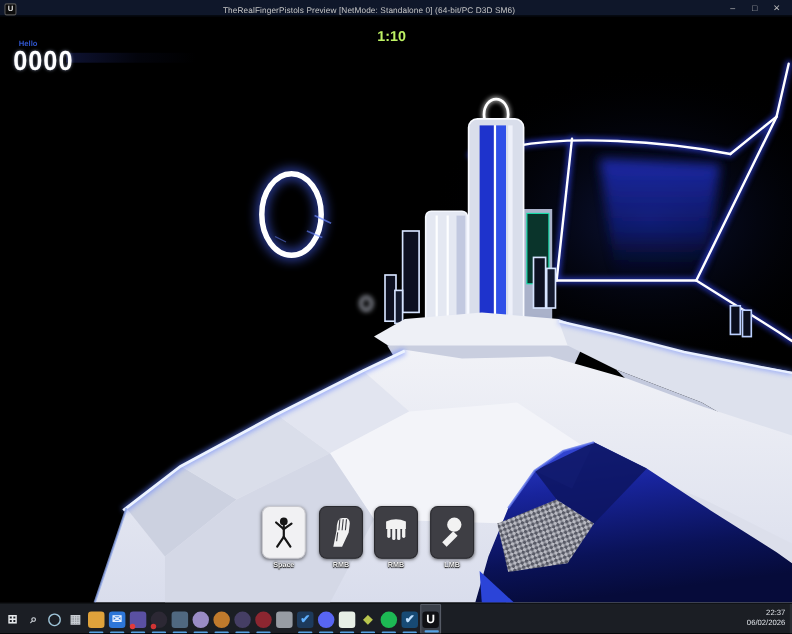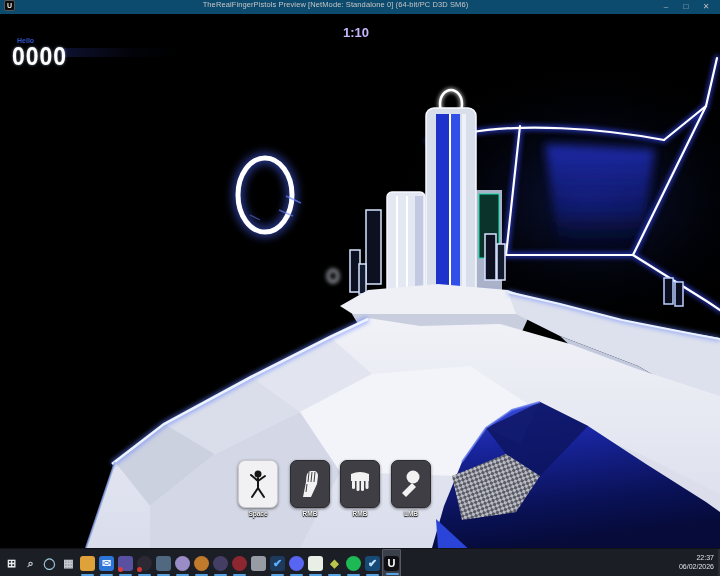--- a/index.html
+++ b/index.html
@@ -1,42 +1,42 @@
 <!DOCTYPE html>
 <html><head>
 <meta charset="utf-8">
 <style>
   html,body{margin:0;padding:0;background:#000;}
   .screen{position:relative;width:720px;height:576px;overflow:hidden;
           font-family:"Liberation Sans",sans-serif;background:#000;}
 
   
-  .titlebar{position:absolute;left:0;top:0;width:720px;height:14px;background:#0c4a6e;
-            border-bottom:1px solid #000;display:flex;align-items:flex-start;z-index:30;}
+  .titlebar{position:absolute;left:0;top:0;width:720px;height:14px;background:#0f172a;
+            border-bottom:1px solid #000;display:flex;align-items:flex-end;z-index:30;}
   .title-appicon{width:9px;height:9px;margin-left:4px;border-radius:2px;background:#0c0c0c;
                  border:1px solid #555;color:#e8e8e8;font-size:7px;line-height:9px;text-align:center;font-weight:bold;}
   .title-text{flex:1;text-align:center;font-size:7.5px;color:#c6c6c6;letter-spacing:.1px;
               white-space:nowrap;overflow:hidden;}
   .win-controls{display:flex;gap:0;margin-right:4px;}
   .win-btn{width:20px;height:13px;color:#bdbdbd;font-size:8px;line-height:13px;text-align:center;cursor:default;}
 
   
   .viewport{position:absolute;left:0;top:14px;width:720px;height:534px;background:#000;overflow:hidden;}
   .scene{position:absolute;left:0;top:0;}
 
   
   .hud-label{position:absolute;left:17px;top:23px;font-size:7px;font-weight:bold;color:#2f55cc;z-index:5;}
   .hud-score{position:absolute;left:12px;top:28px;font-size:25px;font-weight:bold;color:#ffffff;
              letter-spacing:1px;transform:scaleX(.92);transform-origin:left;z-index:5;
              text-shadow:0 0 3px rgba(200,215,255,.6);}
   .hud-faint{position:absolute;left:60px;top:34px;width:118px;height:9px;z-index:4;
              background:linear-gradient(90deg,rgba(26,34,92,.55),rgba(10,14,40,.3) 55%,transparent);
              filter:blur(.6px);}
   .hud-timer{position:absolute;left:306px;top:11px;width:100px;text-align:center;z-index:5;
-             font-size:13px;font-weight:bold;color:#c4b5fd;text-shadow:0 0 3px rgba(0,0,0,.9);}
+             font-size:13px;font-weight:bold;color:#bef264;text-shadow:0 0 3px rgba(0,0,0,.9);}
 
   
   .hint{position:absolute;width:40px;z-index:6;top:446px;}
   .hint-tile{width:38px;height:46px;border-radius:7px;display:flex;align-items:center;justify-content:center;
              box-shadow:0 1px 3px rgba(0,0,0,.5);}
   .hint-tile.light{background:#f1f1f3;border:1px solid #c9c9cf;}
   .hint-tile.dark{background:#3e3e44;border:1px solid #2a2a2f;}
   .hint-label{margin-top:2px;text-align:center;font-size:6.5px;font-weight:bold;color:#f2f2f2;
               text-shadow:0 1px 1px #000,0 0 2px #000;}
 

